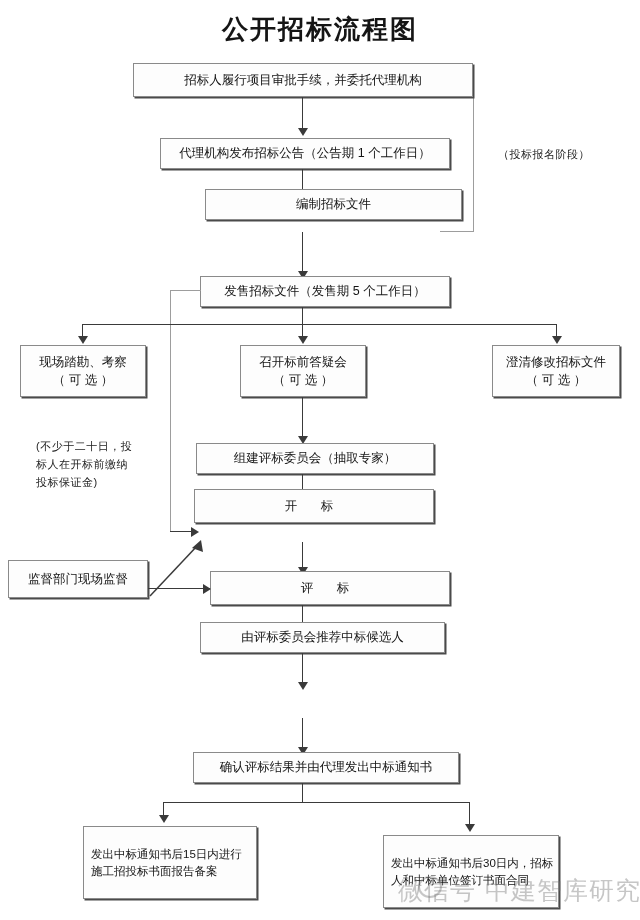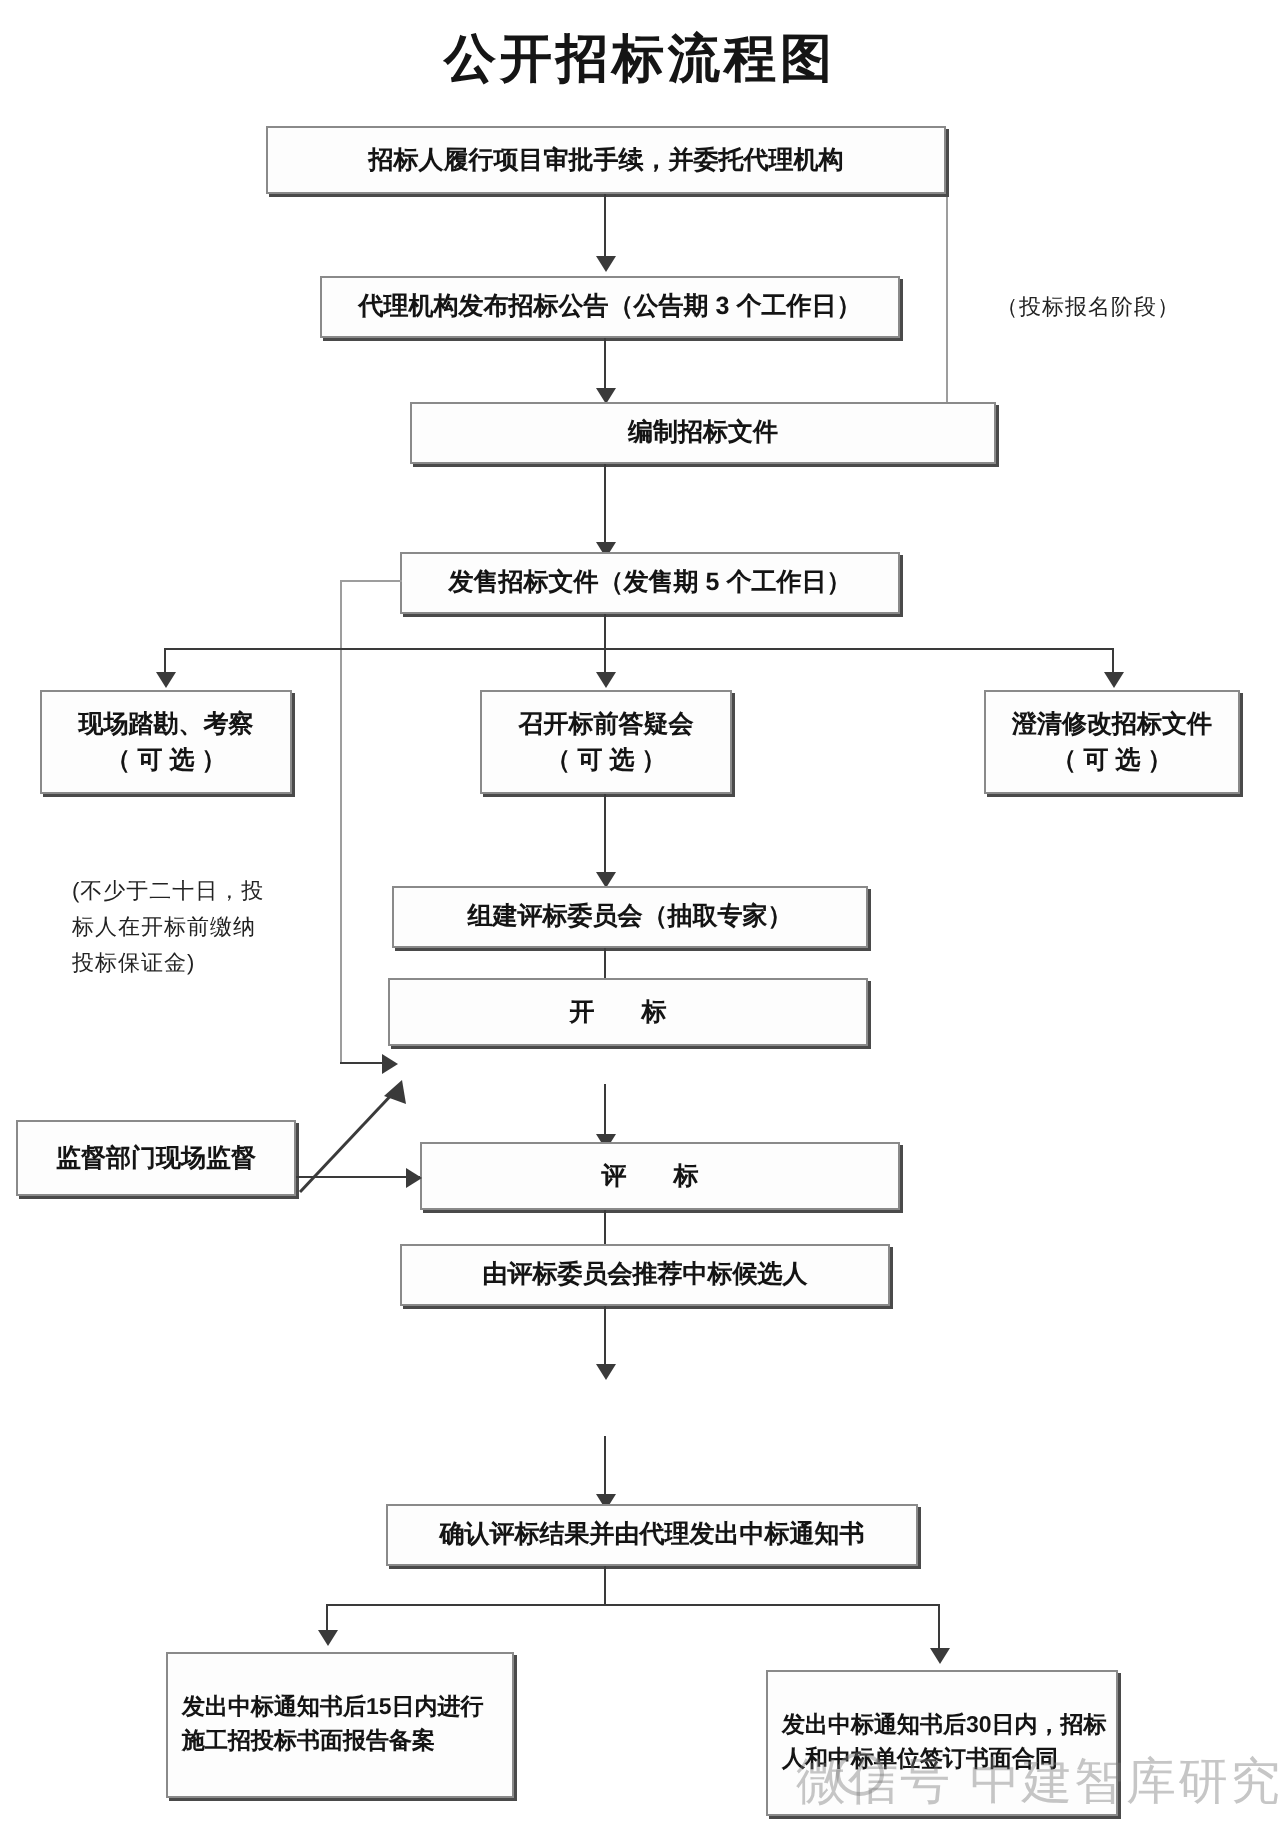--- a/index.html
+++ b/index.html
@@ -29,21 +29,20 @@
     background:#fdfdfd;
     display:flex;
     align-items:center;
     justify-content:center;
     text-align:center;
     font-size:12.5px;
     line-height:1.45;
     color:#141414;
     padding:2px 4px;
     box-shadow:1.5px 1.5px 0 0 #4a4a4a;
-    font-weight:bold;
   }
   .box.left-align{justify-content:flex-start;text-align:left;padding-left:7px;}
   .box .inner{white-space:pre-line;}
   .box.wide-letter .inner{letter-spacing:10px;}
 
   
   .note{
     position:absolute;
     font-size:11px;
     line-height:1.65;
@@ -100,26 +99,26 @@
   <div class="ln h thin" style="left:440px;top:231px;width:34px;"></div>
   <div class="note" style="left:498px;top:145px;">（投标报名阶段）</div>
 
   <div class="box" style="left:133px;top:63px;width:340px;height:34px;">
     <span class="inner">招标人履行项目审批手续，并委托代理机构</span>
   </div>
   <div class="ln v" style="left:302px;top:97px;height:33px;"></div>
   <div class="arrow down" style="left:298px;top:128px;"></div>
 
   <div class="box" style="left:160px;top:138px;width:290px;height:31px;">
-    <span class="inner">代理机构发布招标公告（公告期 3 个工作日）</span>
+    <span class="inner">代理机构发布招标公告（公告期 1 个工作日）</span>
   </div>
   <div class="ln v" style="left:302px;top:169px;height:28px;"></div>
   <div class="arrow down" style="left:298px;top:194px;"></div>
 
-  <div class="box" style="left:205px;top:201px;width:293px;height:31px;">
+  <div class="box" style="left:205px;top:189px;width:257px;height:31px;">
     <span class="inner">编制招标文件</span>
   </div>
   <div class="ln v" style="left:302px;top:232px;height:42px;"></div>
   <div class="arrow down" style="left:298px;top:271px;"></div>
 
   <div class="box" style="left:200px;top:276px;width:250px;height:31px;">
     <span class="inner">发售招标文件（发售期 5 个工作日）</span>
   </div>
 
   <div class="ln h thin" style="left:170px;top:290px;width:31px;"></div>

